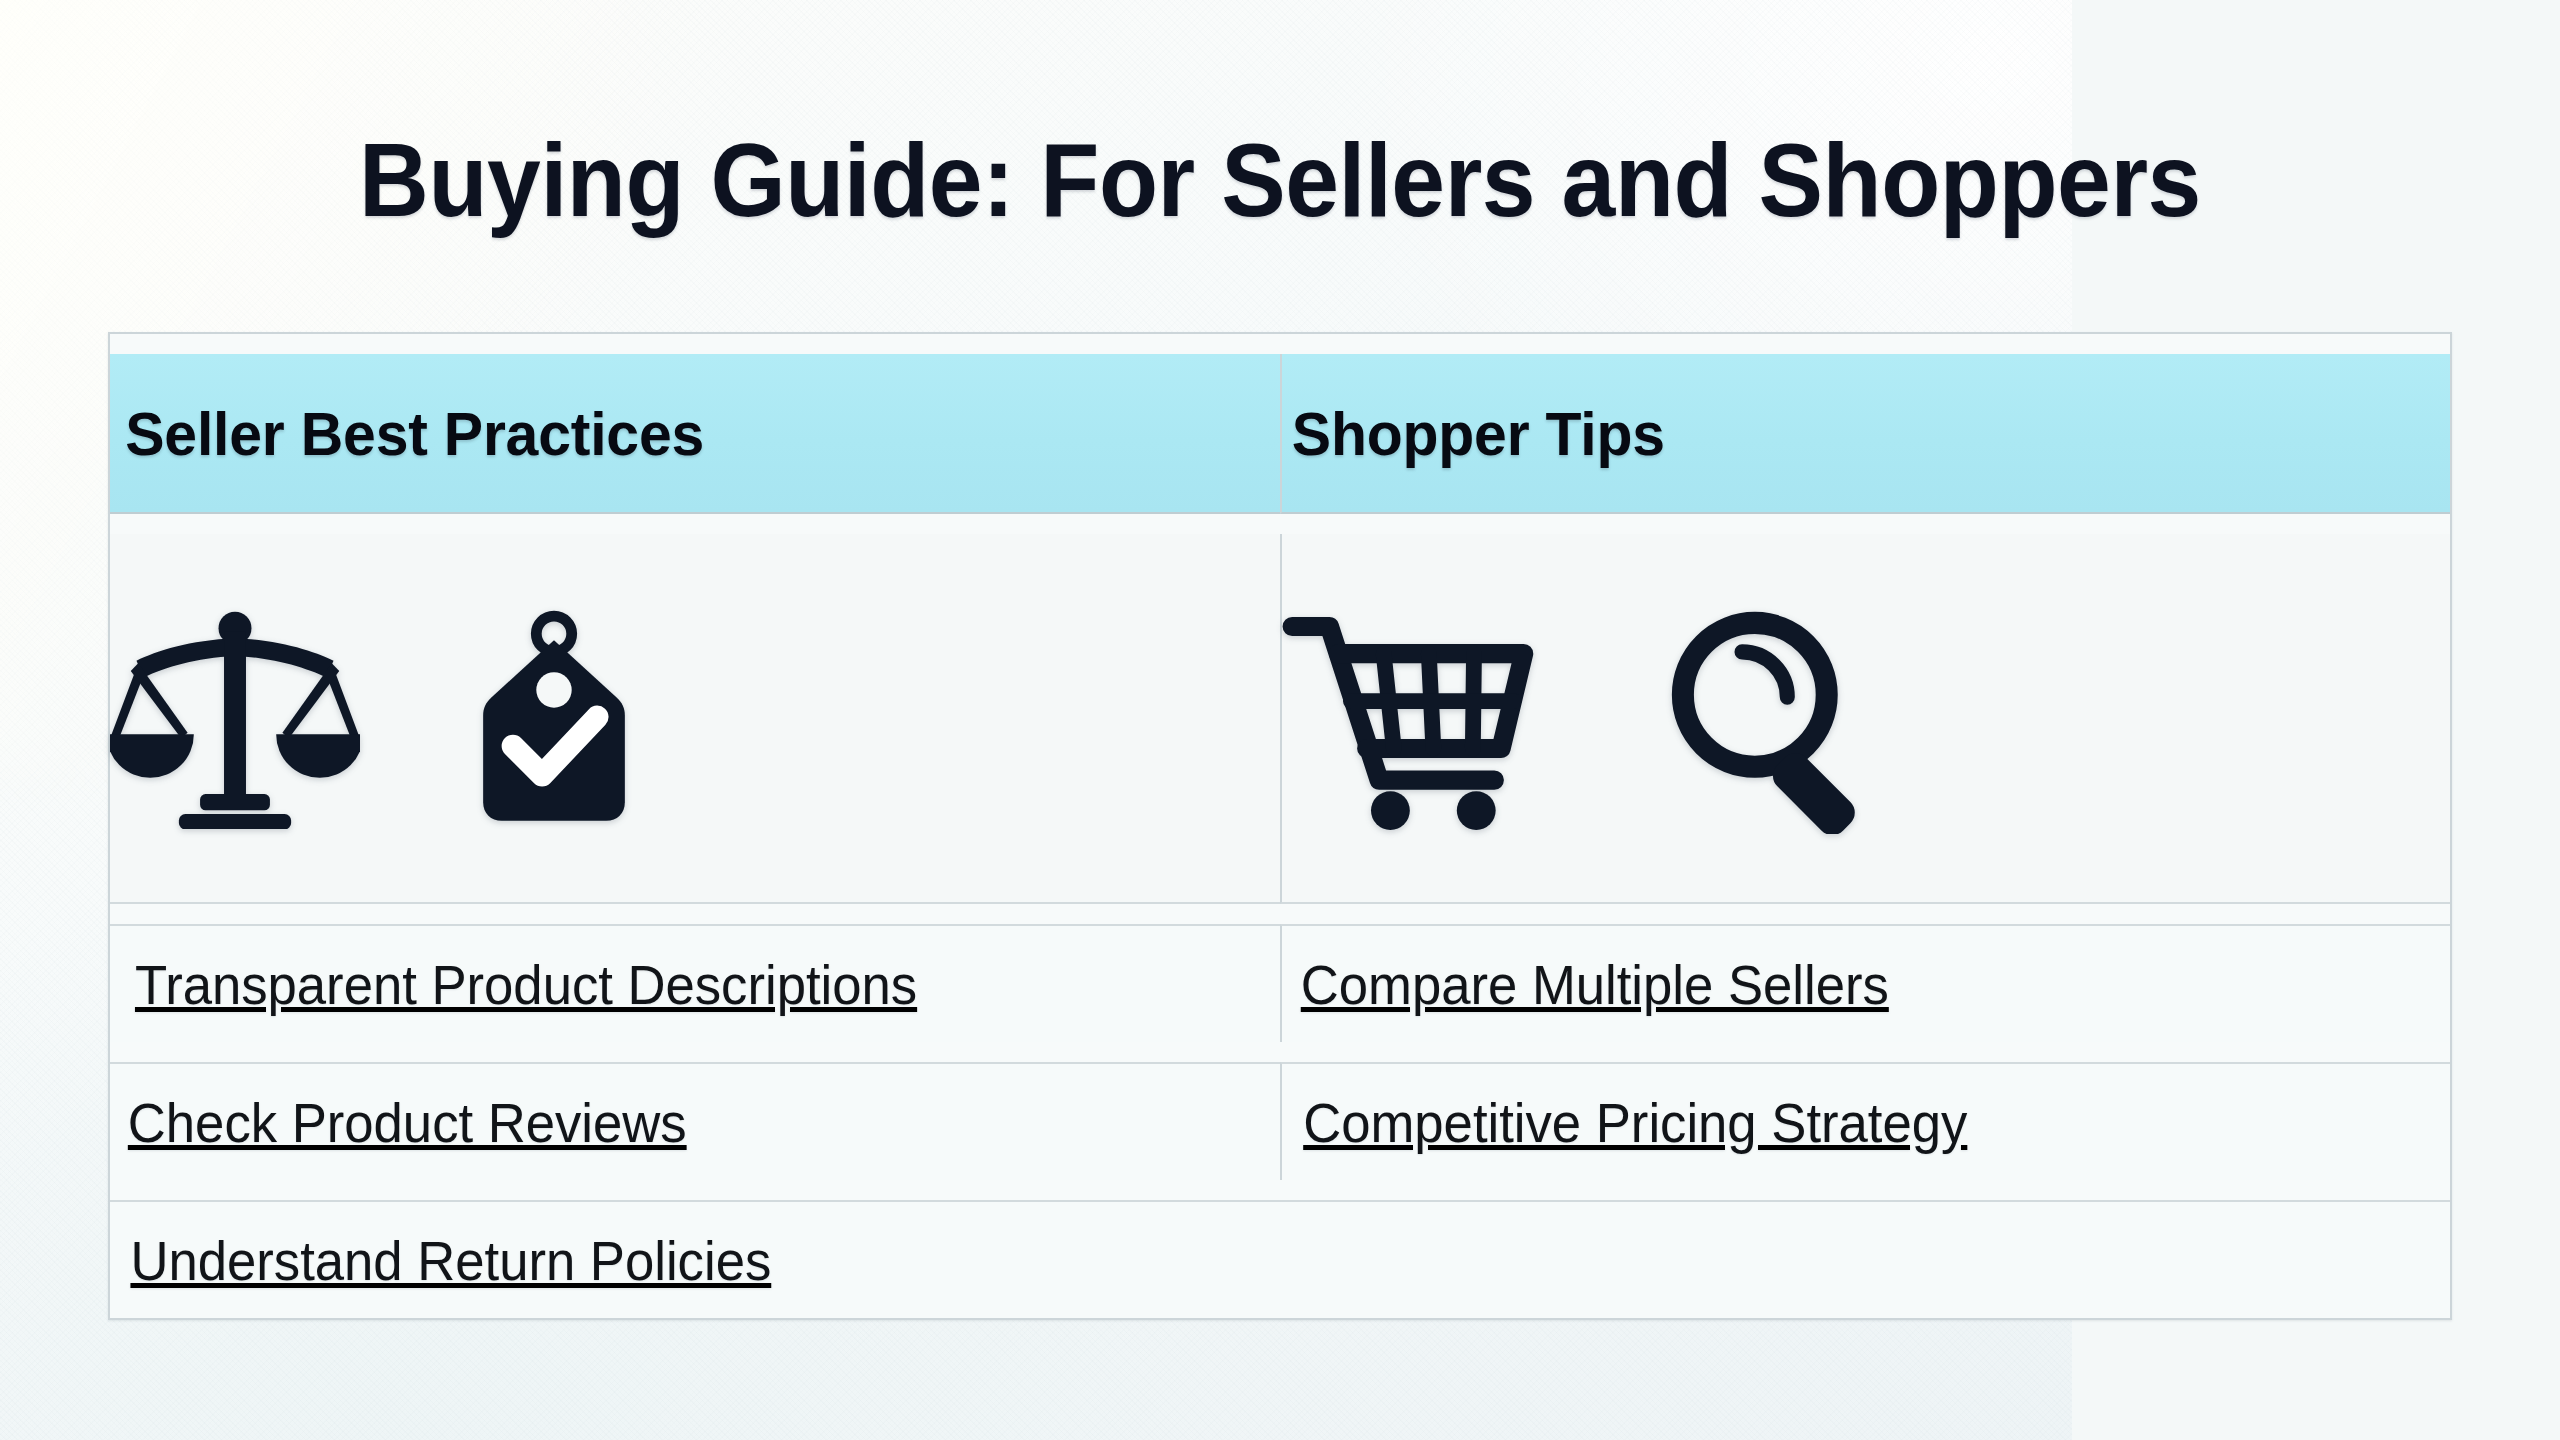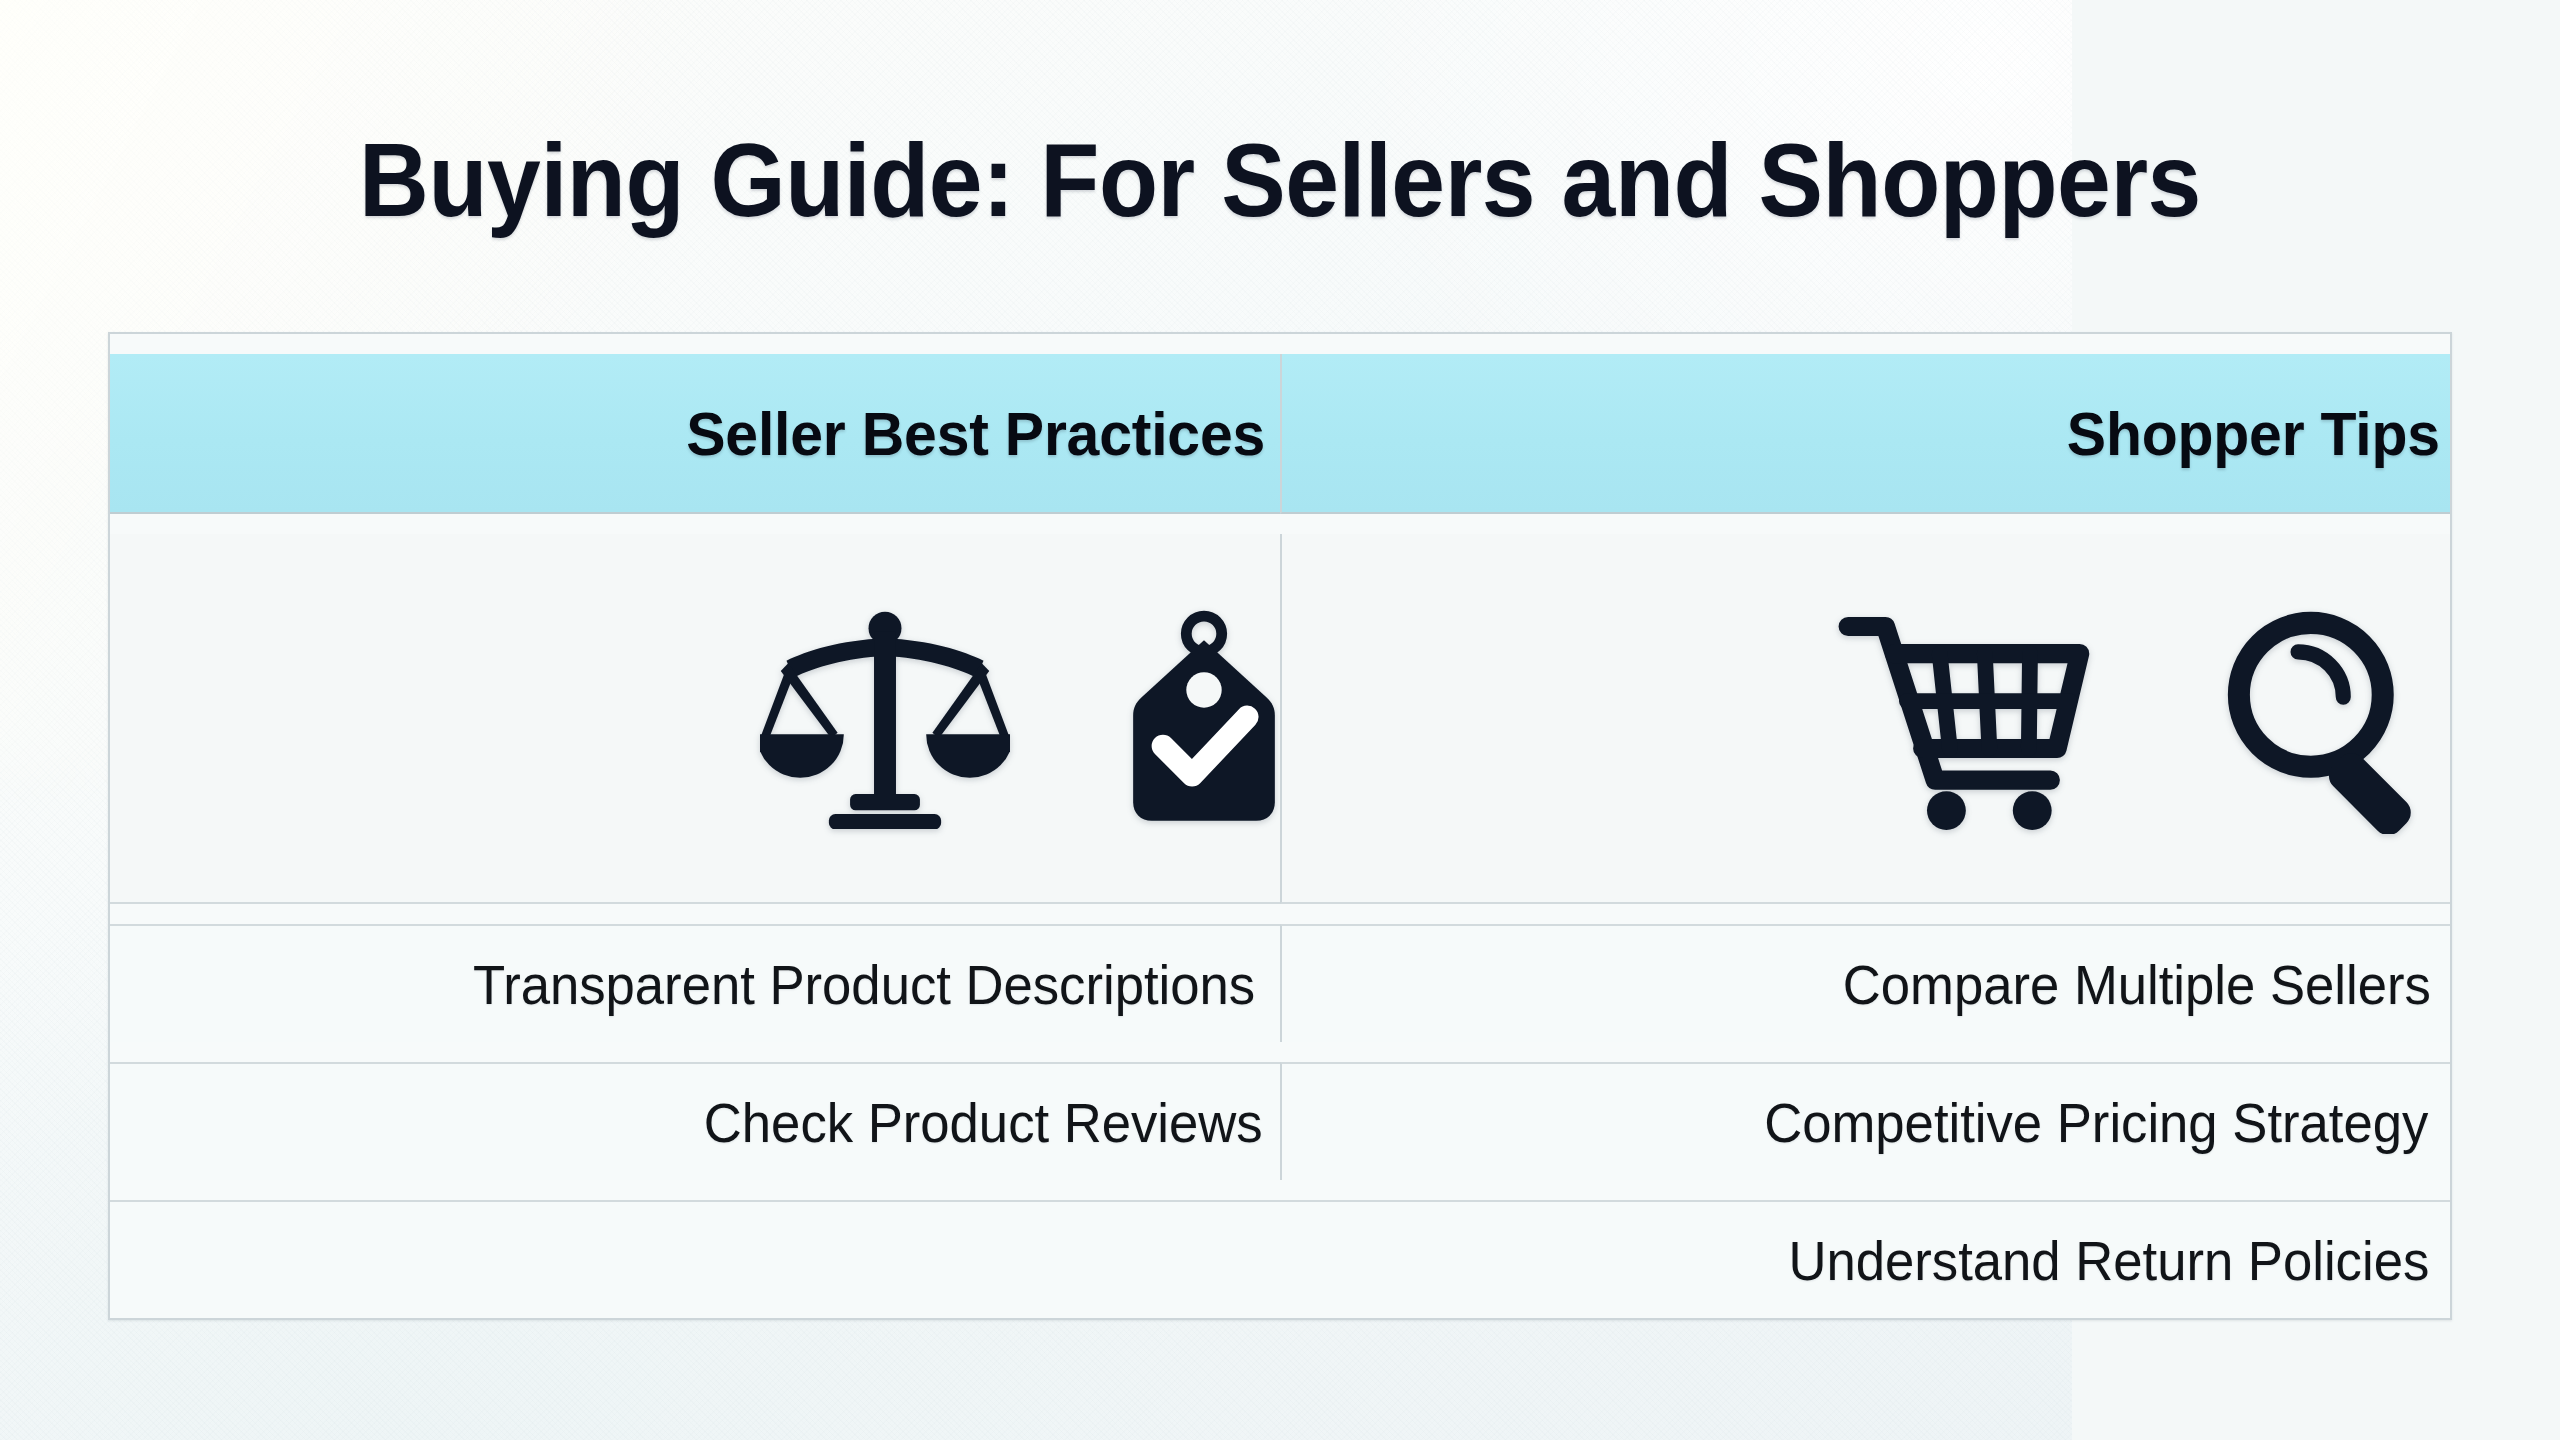--- a/index.html
+++ b/index.html
@@ -84,21 +84,21 @@
   }
   .row {
     display: flex;
     width: 100%;
     box-sizing: border-box;
   }
   .cell {
     box-sizing: border-box;
     display: flex;
     align-items: center;
-    justify-content: flex-end;
+    justify-content: flex-start;
     flex: 1 1 50%;
     min-width: 0;
     position: relative;
     margin-top: 20px;
   }
   .cell + .cell {
     border-left: 2px solid #ccd5d9;
   }
 
   
@@ -132,20 +132,21 @@
   }
 
   
   .row-text { height: 138px; }
   .row-text .cell {
     background: #f6fafa;
   }
   .row-text + .row-text .cell,
   .row-icons + .row-text .cell {
     border-top: 2px solid #d2dadd;
+    text-decoration: underline;
   }
   .cell-text {
     font-family: "Liberation Sans Narrow", "Liberation Sans", "DejaVu Sans Condensed", sans-serif;
     font-size: 56px;
     font-weight: 400;
     color: #111418;
     letter-spacing: 0px;
     white-space: nowrap;
     transform: scaleX(0.94);
     text-shadow: 0 1px 2px rgba(60,75,90,0.13);

